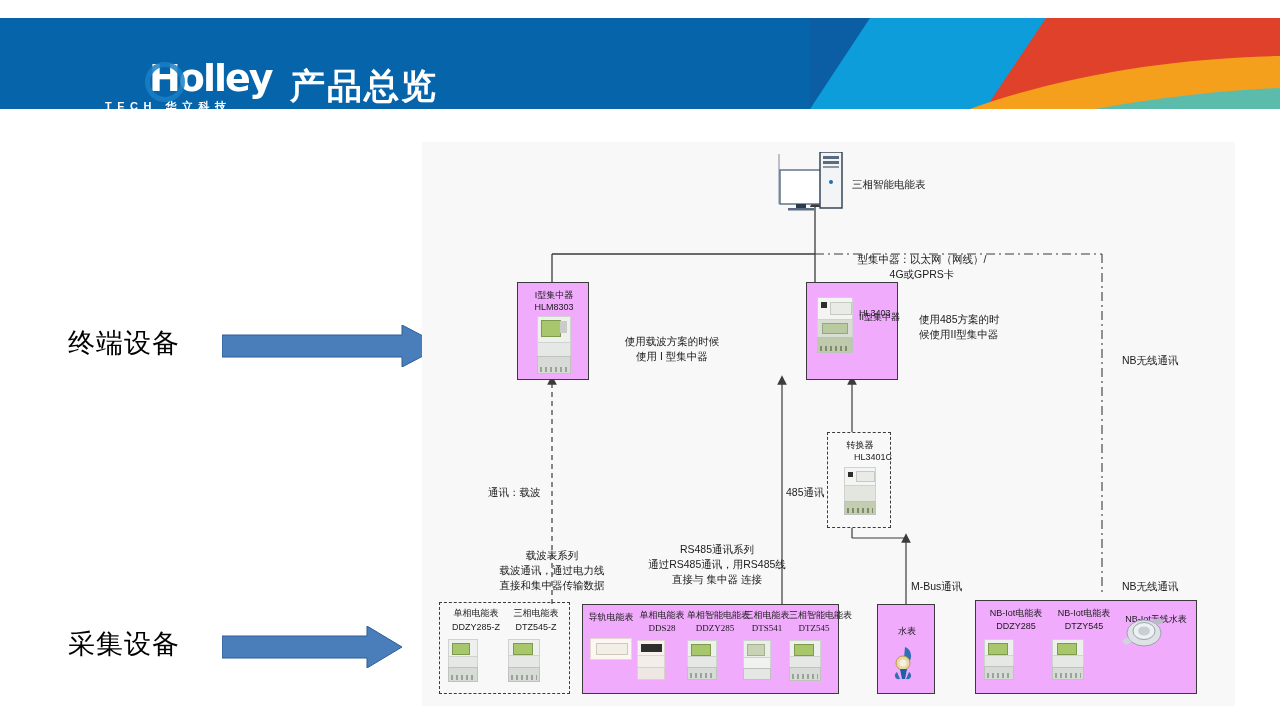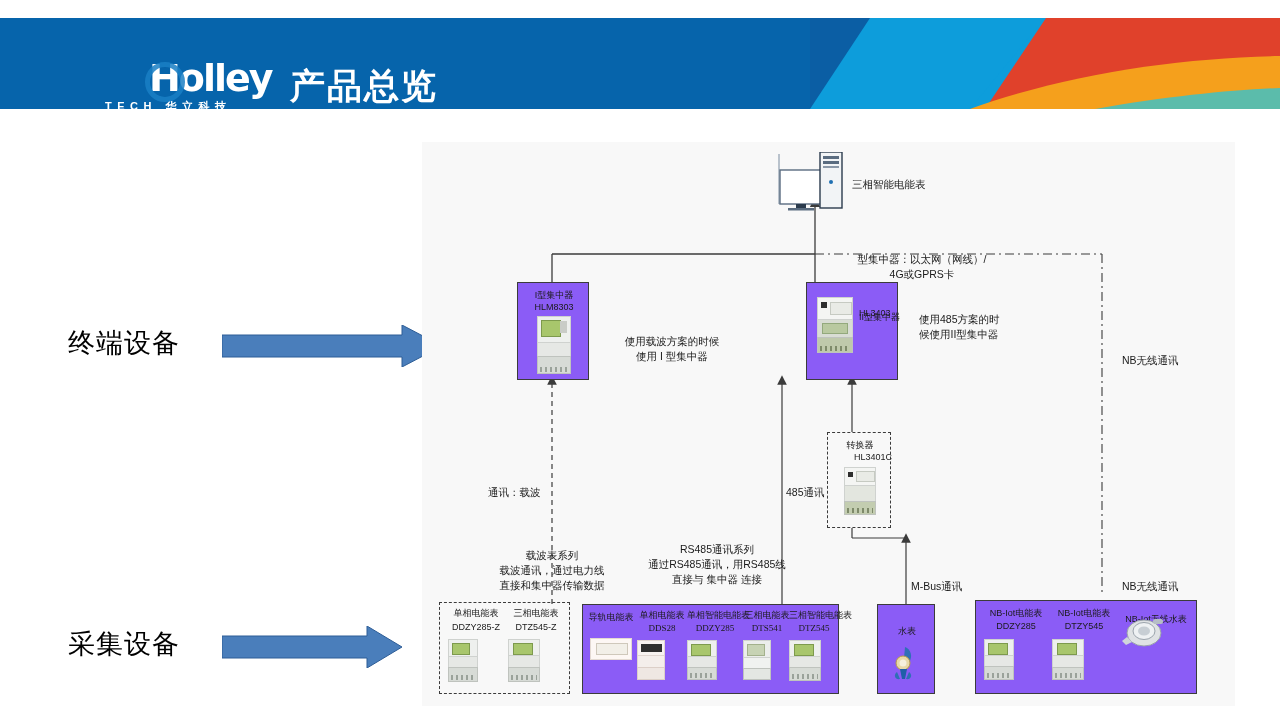--- a/index.html
+++ b/index.html
@@ -59,21 +59,21 @@
     white-space:nowrap;
   }
   .dg-text.c{text-align:center;}
   .dg-text.big{font-size:10.5px;}
   .dg-note{
     position:absolute;font-size:10.5px;color:#1a1a1a;line-height:15px;
     text-align:center;white-space:nowrap;
   }
 
   
-  .box{position:absolute;border:1px solid #3b3b3b;background:#8b5cf6;box-sizing:border-box;}
+  .box{position:absolute;border:1px solid #3b3b3b;background:#f0abfc;box-sizing:border-box;}
   .box.dashed{border:1px dashed #3b3b3b;background:transparent;}
 
   
   .meter{position:relative;display:inline-block;}
   .meter .m-top{
     background:#eef0ee;border:1px solid #cfd2cf;border-bottom:none;
     box-sizing:border-box;position:relative;
   }
   .meter .m-screen{
     position:absolute;background:#a8c66c;border:1px solid #7d9a4d;

